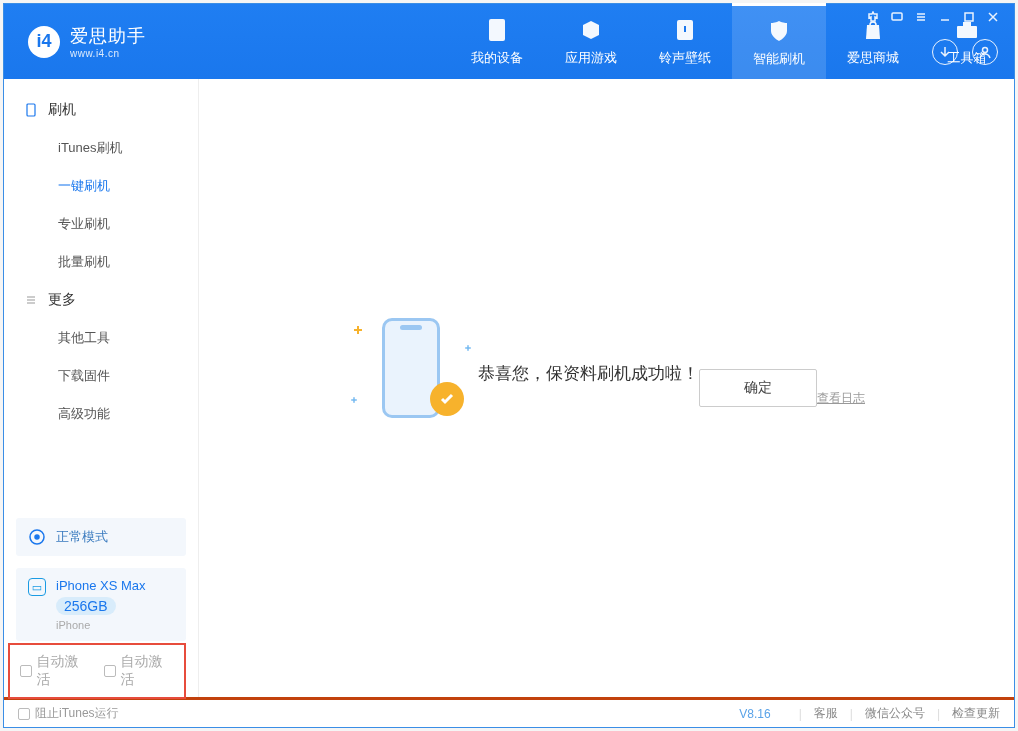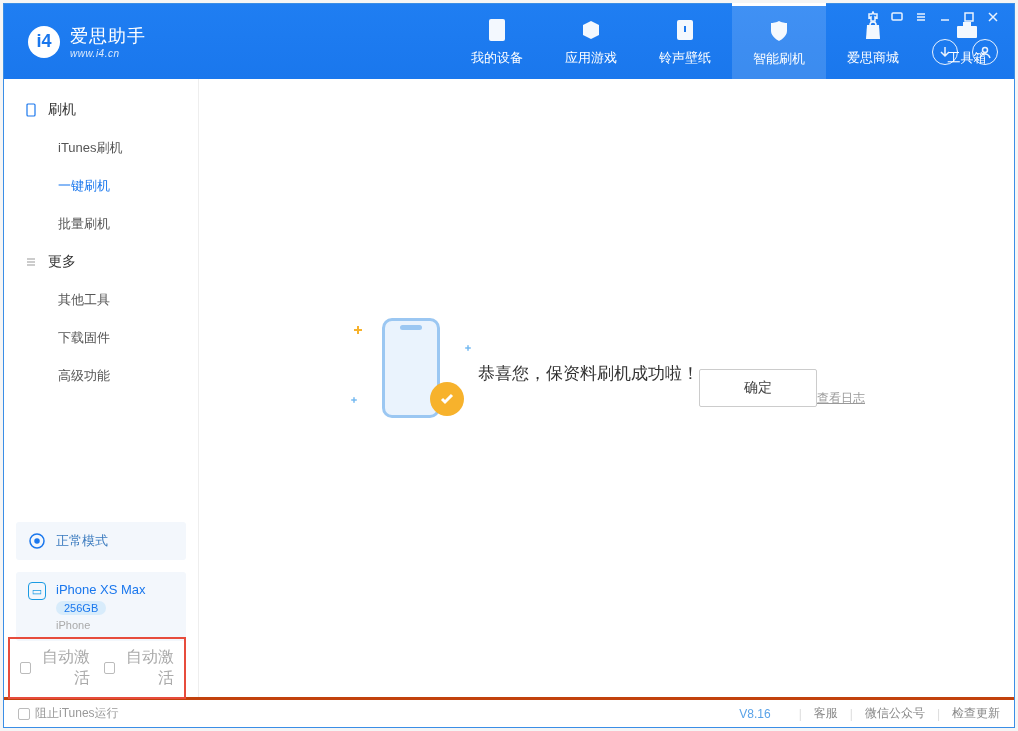--- a/index.html
+++ b/index.html
@@ -5,21 +5,21 @@
     * { margin: 0; padding: 0; box-sizing: border-box; font-family: "Microsoft YaHei", Arial, sans-serif; }
     body { width: 1018px; height: 731px; background: #f5f5f5; overflow: hidden; }
     .app { width: 1012px; height: 725px; background: #fff; border: 1px solid #3a8ee6; margin: 3px; display: flex; flex-direction: column; }
 
     
     .hdr { height: 75px; background: linear-gradient(180deg, #1f7ef2, #1a77ed); color: #fff; display: flex; align-items: stretch; position: relative; justify-content: space-between; }
     .logo-box { width: 195px; display: flex; align-items: center; padding-left: 24px; }
     .logo-ic { width: 32px; height: 32px; background: #fff; border-radius: 50%; display: flex; align-items: center; justify-content: center; color: #1a77ed; font-weight: bold; font-size: 18px; }
     .logo-txt { margin-left: 10px; }
     .logo-txt .t { font-size: 18px; font-weight: 500; letter-spacing: 1px; }
-    .logo-txt .u { font-size: 10px; opacity: .85; letter-spacing: .5px; font-style: italic; }
+    .logo-txt .u { font-size: 10px; opacity: .85; letter-spacing: .5px; }
     .tabs { display: flex; }
     .tab { width: 94px; display: flex; flex-direction: column; align-items: center; justify-content: center; font-size: 13px; cursor: pointer; }
     .tab.active { background: rgba(255,255,255,.15); border-top: 3px solid #fff; margin-top: -1px; }
     .tab-ic { width: 26px; height: 26px; margin-bottom: 6px; display: flex; align-items: center; justify-content: center; }
     .tab-ic svg { fill: #fff; opacity: .95; }
     .hdr-right { position: absolute; right: 10px; top: 0; height: 100%; display: flex; flex-direction: column; justify-content: space-between; align-items: flex-end; }
     .win-ctrl { display: flex; gap: 10px; padding-top: 6px; padding-right: 4px; }
     .win-ctrl span { width: 14px; height: 14px; display: inline-flex; align-items: center; justify-content: center; opacity: .9; cursor: pointer; }
     .win-ctrl svg { stroke: #fff; fill: none; stroke-width: 1.5; }
     .acct { display: flex; gap: 14px; padding-bottom: 14px; padding-right: 6px; }
@@ -35,21 +35,21 @@
     .sec-items { }
     .sec-item { padding: 10px 16px 10px 54px; font-size: 13px; color: #555; cursor: pointer; }
     .sec-item.active { color: #1a77ed; }
     .mode-box, .dev-box { margin: 6px 12px; background: #f3f7fc; border-radius: 3px; padding: 10px 12px; display: flex; align-items: center; font-size: 13px; }
     .mode-box svg, .dev-box .dic { width: 18px; height: 18px; margin-right: 10px; }
     .mode-box { color: #3b7bbf; }
     .dev-box { flex-direction: row; align-items: flex-start; }
     .dev-box .dic { border: 1.5px solid #1a9be3; border-radius: 4px; display: inline-flex; align-items: center; justify-content: center; color: #1a9be3; font-size: 11px; flex-shrink: 0; }
     .dev-info { display: flex; flex-direction: column; justify-content: space-between; }
     .dev-name { color: #1a77ed; font-weight: 500; font-size: 13px; }
-    .dev-cap { display: inline-block; margin-top: 4px; background: #d8ecfb; color: #1a77ed; border-radius: 9px; padding: 1px 8px; font-size: 11px; width: fit-content; }
+    .dev-cap { display: inline-block; margin-top: 4px; background: #d8ecfb; color: #1a77ed; border-radius: 9px; padding: 1px 8px; font-size: 14px; width: fit-content; }
     .dev-type { margin-top: 4px; color: #aaa; font-size: 11px; }
 
     
     .main { flex: 1; position: relative; display: flex; flex-direction: row; align-items: center; justify-content: center; }
     .illust { position: relative; width: 130px; height: 110px; margin-bottom: 34px; }
     .phone { position: absolute; left: 34px; top: 2px; width: 58px; height: 100px; border: 3px solid #9bc7f2; border-radius: 10px; background: #eaf3fd; }
     .phone::before { content: ""; position: absolute; top: 4px; left: 50%; transform: translateX(-50%); width: 22px; height: 5px; background: #9bc7f2; border-radius: 3px; }
     .badge { position: absolute; right: 14px; bottom: 10px; width: 34px; height: 34px; background: #f7b22c; border-radius: 50%; display: flex; align-items: center; justify-content: center; }
     .badge svg { stroke: #fff; stroke-width: 3; fill: none; }
     .spark { position: absolute; width: 8px; height: 8px; }
@@ -58,21 +58,21 @@
     .spark::after  { top: 3px; left: 0; width: 8px; height: 2px; }
     .s1 { --c:#f7b22c; left: 6px; top: 10px; }
     .s2 { --c:#6fb7f0; right: 6px; top: 28px; transform: scale(.7); }
     .s3 { --c:#6fb7f0; left: 2px; bottom: 22px; transform: scale(.7); }
     .succ-text { font-size: 17px; color: #333; margin-bottom: 30px; }
     .ok-btn { border: 1px solid #ccc; background: #fff; color: #444; padding: 9px 44px; font-size: 14px; cursor: pointer; border-radius: 2px; }
     .log-link { margin-top: 20px; color: #999; font-size: 12px; text-decoration: underline; cursor: pointer; }
 
     
     .opts { position: absolute; left: 8px; bottom: 32px; border: 2px solid #e74c3c; padding: 8px 10px; display: flex; gap: 14px; width: 178px; }
-    .opt { display: flex; align-items: center; gap: 5px; font-size: 16px; color: #aaa; cursor: pointer; text-align: right; }
+    .opt { display: flex; align-items: center; gap: 5px; font-size: 14px; color: #aaa; cursor: pointer; }
     .opt .cb { width: 12px; height: 12px; border: 1px solid #bbb; border-radius: 2px; }
 
     
     .ftr { border-top: 3px solid #c2410c; height: 30px; display: flex; align-items: center; padding: 0 14px; font-size: 12px; color: #999; }
     .ftr .fchk { display: flex; align-items: center; gap: 5px; cursor: pointer; }
     .ftr .fchk .cb { width: 12px; height: 12px; border: 1px solid #bbb; border-radius: 2px; }
     .ftr .sp { flex: 1; }
     .ftr .ver { color: #5aa3e8; margin-right: 16px; }
     .ftr .lnk { color: #888; cursor: pointer; }
     .ftr .sep { margin: 0 12px; color: #ddd; }
@@ -196,20 +196,21 @@
       <div class="side-scroll">
         <div class="sec-hdr">
           <svg viewBox="0 0 14 14" fill="none" stroke="#1a77ed" stroke-width="1.2">
               <rect x="3" y="1" width="8" height="12" rx="1"></rect>
             </svg>
           <span>刷机</span>
         </div>
         <div class="sec-items">
           <div class="sec-item">iTunes刷机</div>
           <div class="sec-item active">一键刷机</div>
+          <div class="sec-item">专业刷机</div>
           <div class="sec-item">批量刷机</div>
         </div>
         <div class="sec-hdr">
           <svg viewBox="0 0 14 14" fill="none" stroke="#999" stroke-width="1.2">
               <path d="M3 4h8M3 7h8M3 10h8"></path>
             </svg>
           <span>更多</span>
         </div>
         <div class="sec-items">
           <div class="sec-item">其他工具</div>

